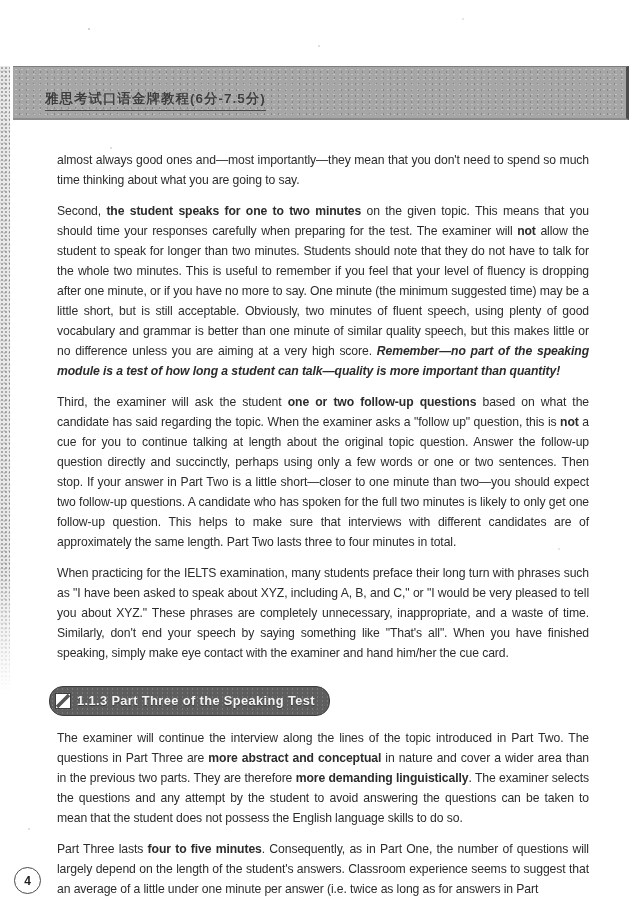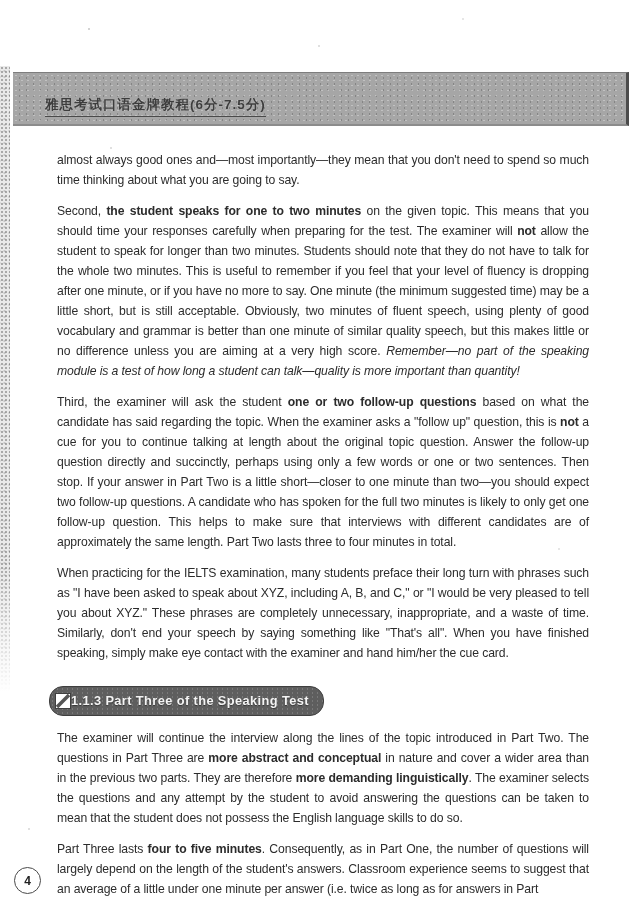--- a/index.html
+++ b/index.html
@@ -25,21 +25,21 @@
       radial-gradient(circle,rgba(0,0,0,.28) 0.8px,transparent 1.2px) 0 0/4px 4px,
       radial-gradient(circle,rgba(0,0,0,.16) 0.9px,transparent 1.3px) 2px 2px/5px 6px,
       #e9e9e9;
   }
   .left-strip::after{
     content:"";position:absolute;left:0;bottom:0;width:100%;height:140px;
     background:linear-gradient(to bottom,rgba(255,255,255,0),#fff 90%);
   }
   
   .header-band{
-    position:absolute;left:13px;top:72px;width:616px;height:54px;
+    position:absolute;left:13px;top:66px;width:616px;height:54px;
     background:
       radial-gradient(circle,rgba(255,255,255,.30) 0.8px,transparent 1.1px) 0 0/6px 5px,
       radial-gradient(circle,rgba(0,0,0,.20) 0.8px,transparent 1.1px) 3px 2px/7px 6px,
       #a6a6a6;
     border-top:1px solid #7d7d7d;
     border-right:3px solid #4b4b4b;
     border-bottom:2px solid #8c8c8c;
     box-sizing:border-box;
     display:flex;align-items:flex-end;
   }
@@ -53,24 +53,24 @@
   
   .content{
     position:absolute;left:57px;top:150px;width:532px;
     font-size:12.2px;line-height:20px;color:#2c2c2c;
     letter-spacing:-0.1px;
     text-align:justify;
   }
   .para{margin:0 0 11px 0;}
   .b{font-weight:bold;}
   .i{}
-  .bi{font-weight:normal;font-style:italic;}
+  .bi{font-weight:bold;font-style:italic;}
   
   .pill{
-    display:inline-flex;align-items:center;
+    display:inline-flex;align-items:center;gap:6px;
     margin:12px 0 12px -8px;
     background:
       radial-gradient(circle,rgba(255,255,255,.16) 0.8px,transparent 1.1px) 0 0/5px 4px,
       #5e5e5e;
     border:1px solid #3f3f3f;
     border-radius:14px;
     padding:4px 14px 4px 5px;
   }
   .pill-icon{width:16px;height:16px;display:inline-block;flex:0 0 auto;}
   .pill-text{

